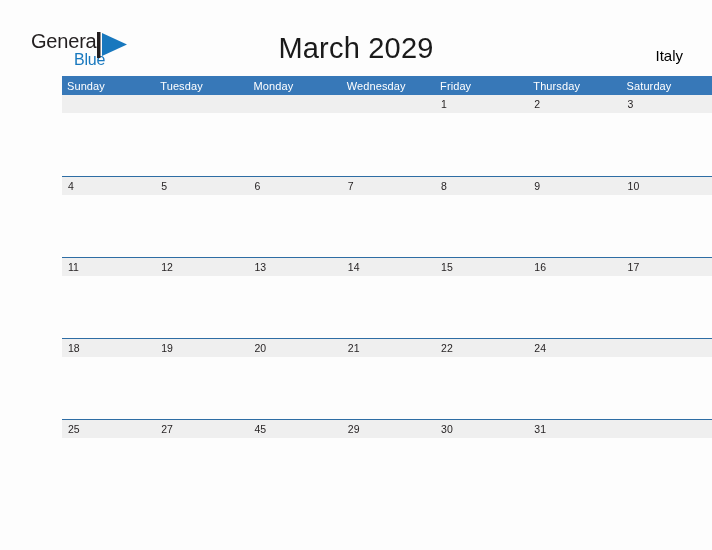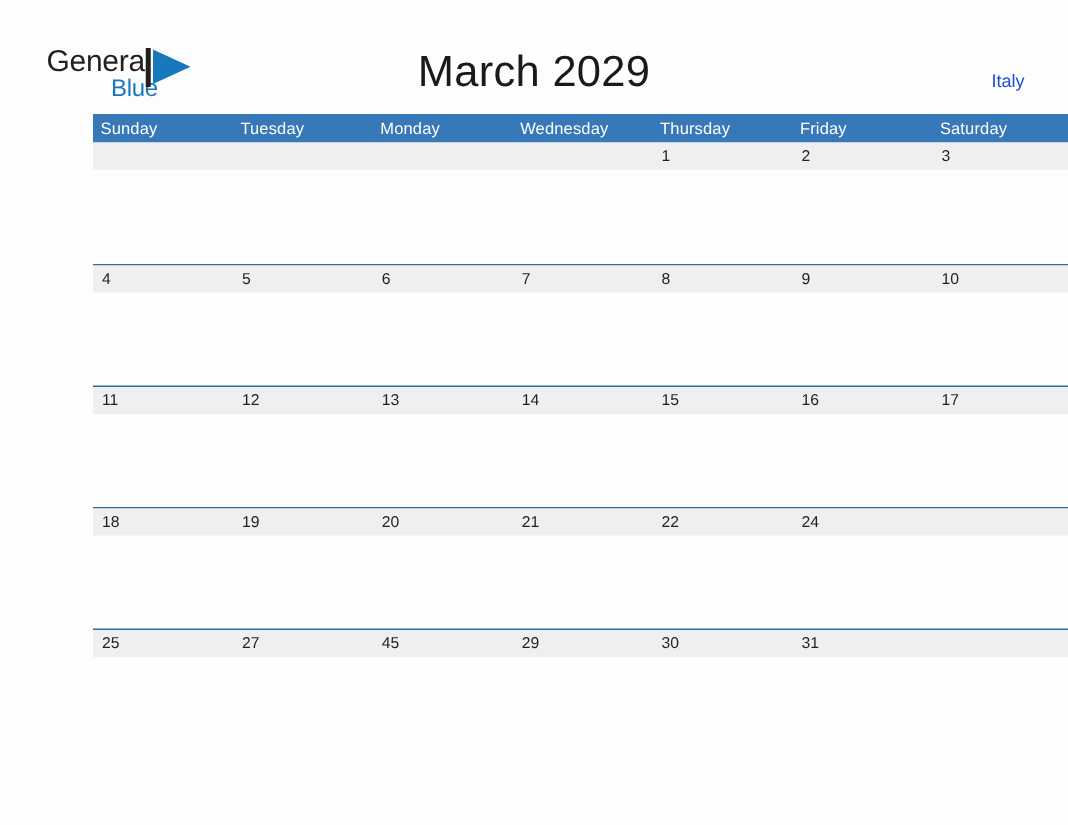--- a/index.html
+++ b/index.html
@@ -66,22 +66,22 @@
     font-size: 29px;
     color: #1a1a1a;
     font-weight: normal;
     letter-spacing: 0.2px;
   }
 
   .locale-label {
     position: absolute;
     right: 29px;
     top: 47px;
-    font-size: 12px;
-    color: #1d4ed8;
+    font-size: 15px;
+    color: #000000;
   }
 
   
   .calendar {
     position: absolute;
     left: 29px;
     top: 76px;
     width: 653px;
     margin-left: 33px;
   }
@@ -175,22 +175,22 @@
 
 </div>
 
 <div class="calendar">
 
   <div class="weekday-row">
     <div class="weekday-cell">Sunday</div>
     <div class="weekday-cell">Tuesday</div>
     <div class="weekday-cell">Monday</div>
     <div class="weekday-cell">Wednesday</div>
+    <div class="weekday-cell">Friday</div>
     <div class="weekday-cell">Thursday</div>
-    <div class="weekday-cell">Friday</div>
     <div class="weekday-cell">Saturday</div>
   </div>
 
   <div class="week-row first">
 
     <div class="date-band">
       <div class="date-cell"></div>
       <div class="date-cell"></div>
       <div class="date-cell"></div>
       <div class="date-cell"></div>

